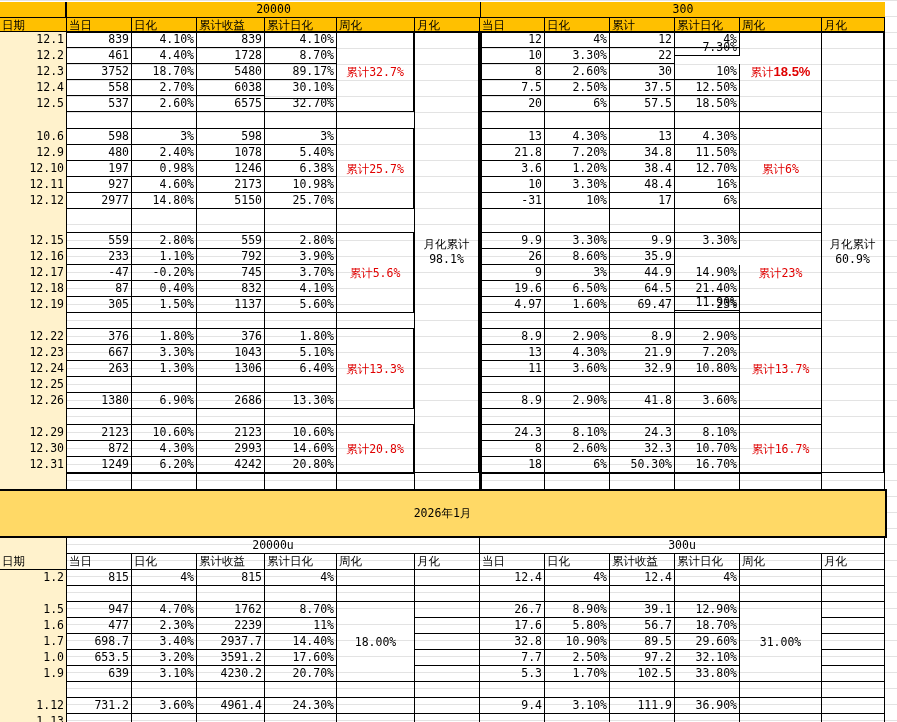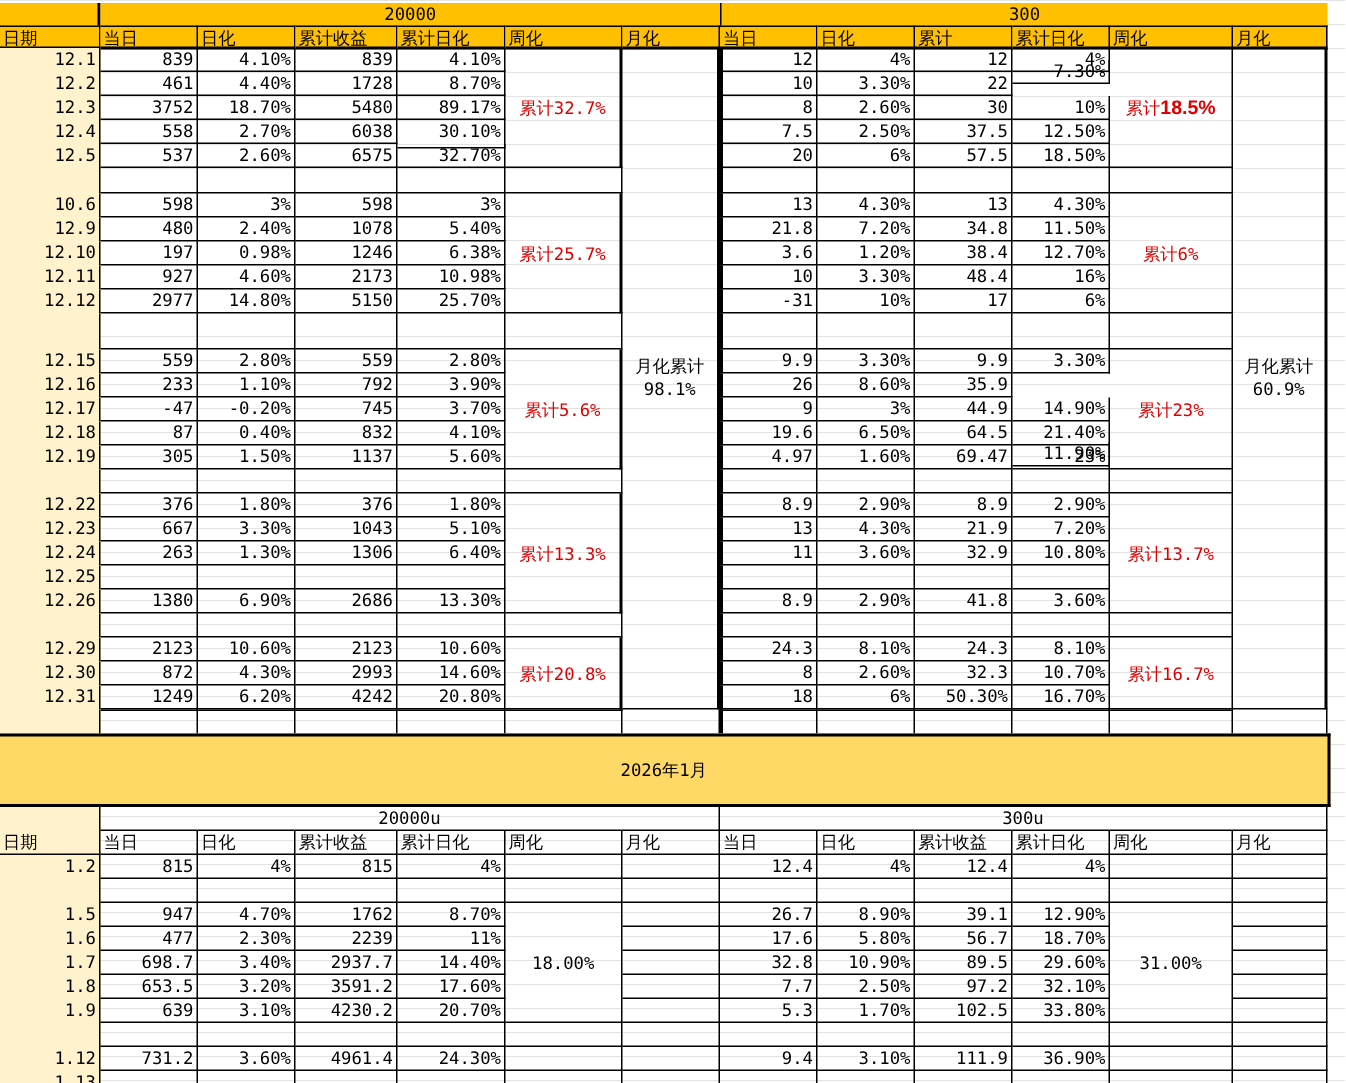--- a/index.html
+++ b/index.html
@@ -408,21 +408,21 @@
       <div class="cell r" style="left: 67px; top: 634px; width: 65px; height: 16px; border-top: none; border-right: 1px solid rgb(0, 0, 0); border-bottom: 1px solid rgb(0, 0, 0); border-left: none;">698.7</div>
       <div class="cell r" style="left: 132px; top: 634px; width: 65px; height: 16px; border-top: none; border-right: 1px solid rgb(0, 0, 0); border-bottom: 1px solid rgb(0, 0, 0); border-left: none;">3.40%</div>
       <div class="cell r" style="left: 197px; top: 634px; width: 68px; height: 16px; border-top: none; border-right: 1px solid rgb(0, 0, 0); border-bottom: 1px solid rgb(0, 0, 0); border-left: none;">2937.7</div>
       <div class="cell r" style="left: 265px; top: 634px; width: 72px; height: 16px; border-top: none; border-right: 1px solid rgb(0, 0, 0); border-bottom: 1px solid rgb(0, 0, 0); border-left: none;">14.40%</div>
       <div class="cell r" style="left: 480px; top: 634px; width: 65px; height: 16px; border-top: none; border-right: 1px solid rgb(0, 0, 0); border-bottom: 1px solid rgb(0, 0, 0); border-left: none;">32.8</div>
       <div class="cell r" style="left: 545px; top: 634px; width: 65px; height: 16px; border-top: none; border-right: 1px solid rgb(0, 0, 0); border-bottom: 1px solid rgb(0, 0, 0); border-left: none;">10.90%</div>
       <div class="cell r" style="left: 610px; top: 634px; width: 65px; height: 16px; border-top: none; border-right: 1px solid rgb(0, 0, 0); border-bottom: 1px solid rgb(0, 0, 0); border-left: none;">89.5</div>
       <div class="cell r" style="left: 675px; top: 634px; width: 65px; height: 16px; border-top: none; border-right: 1px solid rgb(0, 0, 0); border-bottom: 1px solid rgb(0, 0, 0); border-left: none;">29.60%</div>
       <div class="cell " style="left: 415px; top: 634px; width: 65px; height: 16px; border-top: none; border-right: 1px solid rgb(0, 0, 0); border-bottom: 1px solid rgb(0, 0, 0); border-left: none;"></div>
       <div class="cell " style="left: 822px; top: 634px; width: 63px; height: 16px; border-top: none; border-right: 1px solid rgb(0, 0, 0); border-bottom: 1px solid rgb(0, 0, 0); border-left: none;"></div>
-      <div class="cell datecol r" style="left: 0px; top: 650px; width: 67px; height: 16px; border-top: none; border-right: 1px solid rgb(0, 0, 0); border-bottom: none; border-left: none;">1.8</div>
+      <div class="cell datecol r" style="left: 0px; top: 650px; width: 67px; height: 16px; border-top: none; border-right: 1px solid rgb(0, 0, 0); border-bottom: none; border-left: none;">1.0</div>
       <div class="cell r" style="left: 67px; top: 650px; width: 65px; height: 16px; border-top: none; border-right: 1px solid rgb(0, 0, 0); border-bottom: 1px solid rgb(0, 0, 0); border-left: none;">653.5</div>
       <div class="cell r" style="left: 132px; top: 650px; width: 65px; height: 16px; border-top: none; border-right: 1px solid rgb(0, 0, 0); border-bottom: 1px solid rgb(0, 0, 0); border-left: none;">3.20%</div>
       <div class="cell r" style="left: 197px; top: 650px; width: 68px; height: 16px; border-top: none; border-right: 1px solid rgb(0, 0, 0); border-bottom: 1px solid rgb(0, 0, 0); border-left: none;">3591.2</div>
       <div class="cell r" style="left: 265px; top: 650px; width: 72px; height: 16px; border-top: none; border-right: 1px solid rgb(0, 0, 0); border-bottom: 1px solid rgb(0, 0, 0); border-left: none;">17.60%</div>
       <div class="cell r" style="left: 480px; top: 650px; width: 65px; height: 16px; border-top: none; border-right: 1px solid rgb(0, 0, 0); border-bottom: 1px solid rgb(0, 0, 0); border-left: none;">7.7</div>
       <div class="cell r" style="left: 545px; top: 650px; width: 65px; height: 16px; border-top: none; border-right: 1px solid rgb(0, 0, 0); border-bottom: 1px solid rgb(0, 0, 0); border-left: none;">2.50%</div>
       <div class="cell r" style="left: 610px; top: 650px; width: 65px; height: 16px; border-top: none; border-right: 1px solid rgb(0, 0, 0); border-bottom: 1px solid rgb(0, 0, 0); border-left: none;">97.2</div>
       <div class="cell r" style="left: 675px; top: 650px; width: 65px; height: 16px; border-top: none; border-right: 1px solid rgb(0, 0, 0); border-bottom: 1px solid rgb(0, 0, 0); border-left: none;">32.10%</div>
       <div class="cell " style="left: 415px; top: 650px; width: 65px; height: 16px; border-top: none; border-right: 1px solid rgb(0, 0, 0); border-bottom: 1px solid rgb(0, 0, 0); border-left: none;"></div>
       <div class="cell " style="left: 822px; top: 650px; width: 63px; height: 16px; border-top: none; border-right: 1px solid rgb(0, 0, 0); border-bottom: 1px solid rgb(0, 0, 0); border-left: none;"></div>

